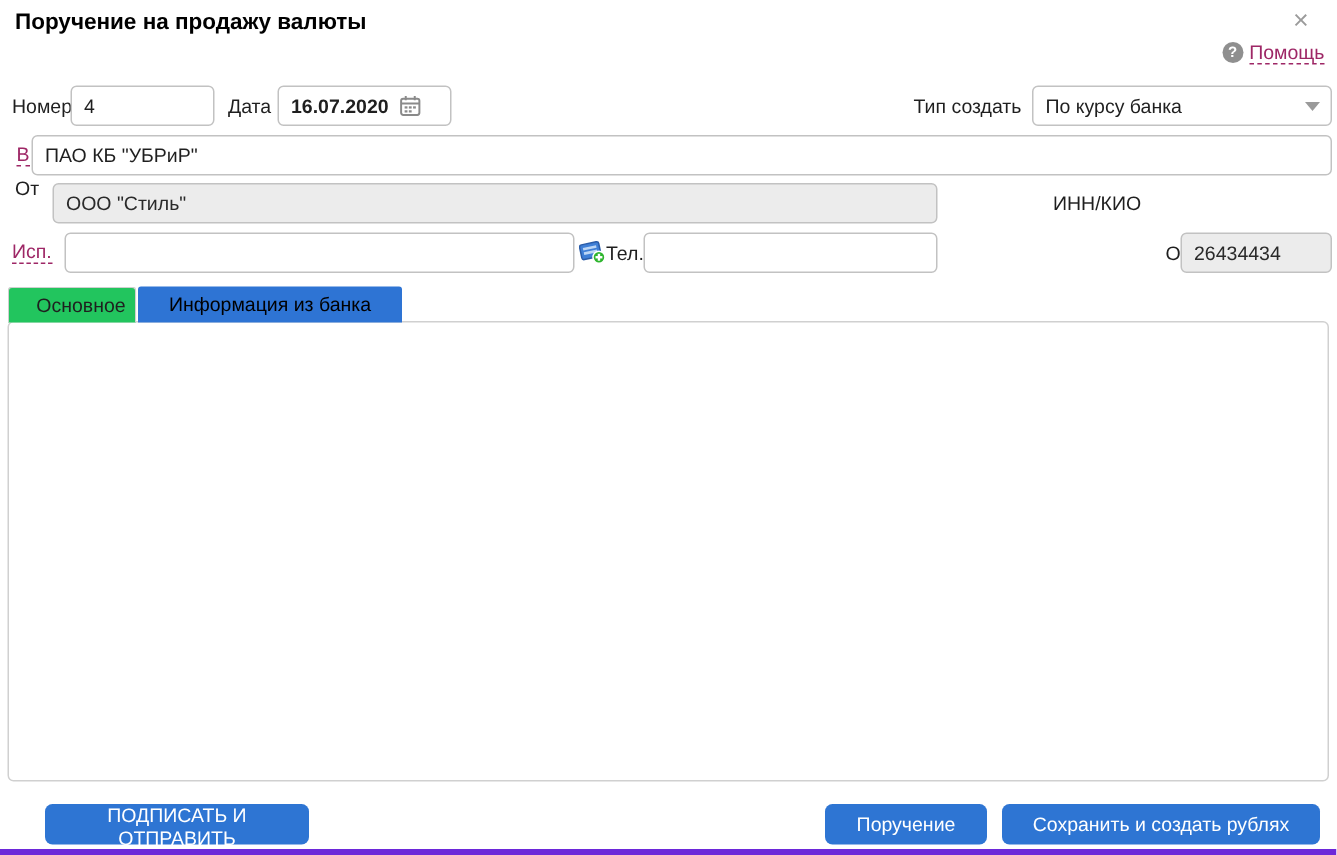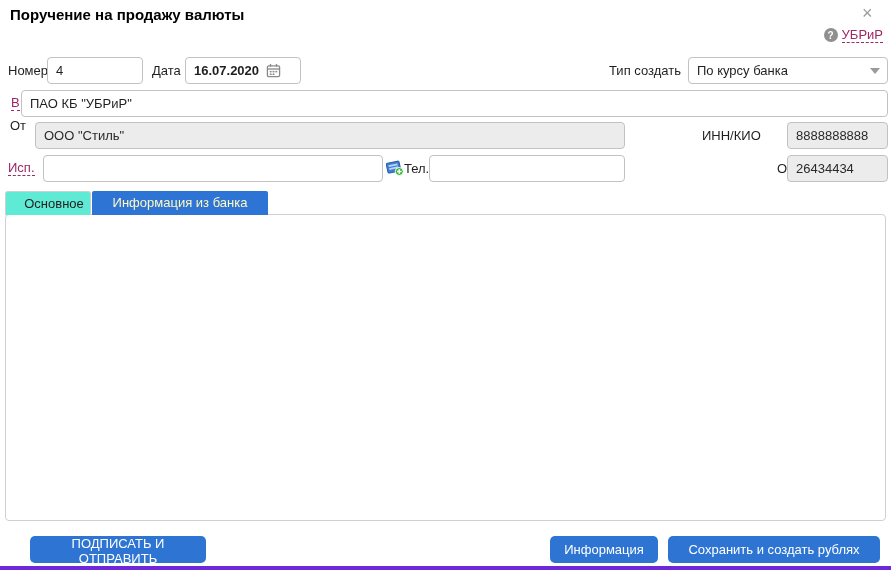--- a/index.html
+++ b/index.html
@@ -35,24 +35,24 @@
   }
   .tri {
     position:absolute; right:7px; top:10px; width:0; height:0;
     border-left:5px solid transparent; border-right:5px solid transparent;
     border-top:6px solid #9a9a9a;
   }
   .tab {
     height:24px; font-size:13px; text-align:center; line-height:23px; cursor:pointer;
   }
   .tab.active {
-    background:#5eead4; color:#1f1f1f; border:1px solid #cfcfcf; border-bottom:none;
+    background:#22c55e; color:#1f1f1f; border:1px solid #cfcfcf; border-bottom:none;
     border-radius:3px 3px 0 0; z-index:3;padding-left:12px;
   }
-  .tab.blue { background:#2e74d4; color:#fef9c3; border-radius:2px 2px 0 0; z-index:2; }
+  .tab.blue { background:#2e74d4; color:#000000; border-radius:2px 2px 0 0; z-index:2; }
   .panel {
     border:1px solid #d0d0d0; border-radius:4px; background:#fff; z-index:1;
   }
   .radio {
     display:inline-block; width:15px; height:15px; border-radius:50%;
     border:2px solid #3b82d8; background:#fff; position:relative; cursor:pointer;
   }
   .radio::after {
     content:""; position:absolute; left:2px; top:2px; right:2px; bottom:2px;
     border-radius:50%; background:#2e74d4;
@@ -73,21 +73,21 @@
 
 <div class="win">
 
   
   <div class="abs title" style="left:10px; top:6px;">Поручение на продажу валюты</div>
   <div class="abs close" style="left:862px; top:5px;">×</div>
 
   
   <div class="abs help-wrap" style="top:27px; right:8px;">
     <span class="qicon">?</span>
-    <span class="link">УБРиР</span>
+    <span class="link">Помощь</span>
   </div>
 
   
   <div class="abs lbl" style="left:8px; top:57px;">Номер</div>
   <input class="abs inp" style="left: 47px; top: 57px; width: 96px;" value="4">
 
   <div class="abs lbl" style="left:152px; top:57px;">Дата</div>
   <input class="abs inp" style="left: 185px; top: 57px; width: 116px; padding-right: 24px; font-weight: bold;" value="16.07.2020">
   <span class="abs icon-btn" style="left:266px; top:63px;">
     <svg width="15" height="15" viewBox="0 0 16 16">
@@ -110,21 +110,20 @@
   </div>
 
   
   <a class="abs link" style="left:11px; top:95px;">В</a>
   <input class="abs inp" style="left: 21px; top: 90px; width: 867px;" value="ПАО КБ &quot;УБРиР&quot;">
 
   
   <div class="abs lbl" style="left:10px; top:112px;">От</div>
   <input class="abs inp dis" style="left: 35px; top: 122px; width: 590px;" disabled="" value="ООО &quot;Стиль&quot;">
   <div class="abs lbl" style="left:702px; top:122px;">ИНН/КИО</div>
-  <input class="abs inp dis" style="left: 787px; top: 122px; width: 101px;" disabled="" value="8888888888">
 
   
   <a class="abs link" style="left:8px; top:160px;">Исп.</a>
   <input class="abs inp" style="left: 43px; top: 155px; width: 340px;" value="">
   <span class="abs icon-btn" style="left:386px; top:159px;">
     <svg width="18" height="17" viewBox="0 0 18 17">
       <g transform="rotate(-12 8 8)">
         <rect x="1" y="3" width="13" height="10" rx="1.5" fill="#3f7fd6" stroke="#2a5ca8"></rect>
         <rect x="3" y="5.2" width="9" height="1.8" fill="#bcd6f5"></rect>
         <rect x="3" y="8.2" width="9" height="1.8" fill="#bcd6f5"></rect>
@@ -189,16 +188,16 @@
   <a class="abs link" style="left:227px; top:429px;">В</a>
   <input class="abs inp dis" style="left: 243px; top: 423px; width: 92px;" disabled="" value="">
   <input class="abs inp dis" style="left: 342px; top: 423px; width: 534px;" disabled="" value="">
 
   
   <div class="abs lbl" style="left:14px; top:452px;">Дополнительная информация</div>
   <textarea class="abs inp" style="left: 12px; top: 470px; width: 864px; height: 42px;"></textarea>
 
   
   <button class="btn abs" style="left:30px; top:536px; width:176px;">ПОДПИСАТЬ И ОТПРАВИТЬ</button>
-  <button class="btn abs" style="left:550px; top:536px; width:108px;">Информация</button>
+  <button class="btn abs" style="left:550px; top:536px; width:108px;">Поручение</button>
   <button class="btn abs" style="left:668px; top:536px; width:212px;">Сохранить и создать рублях</button>
 
 </div>
 
 </body></html>

